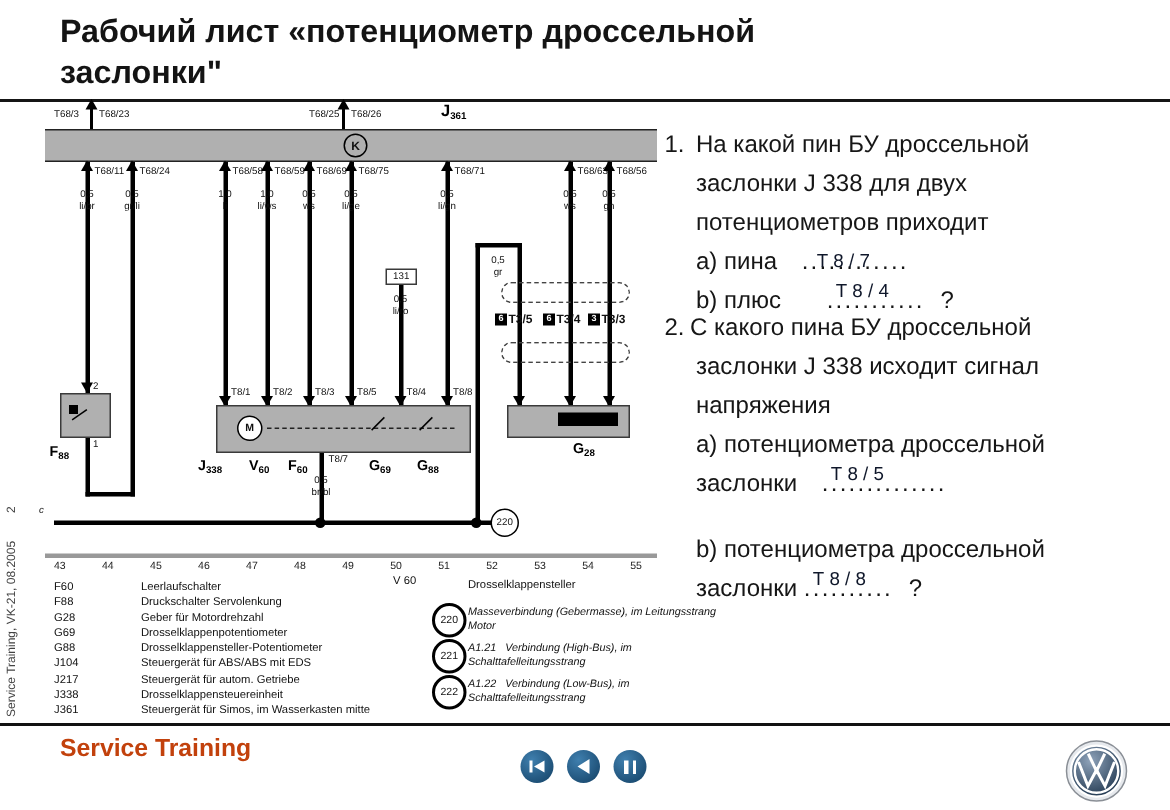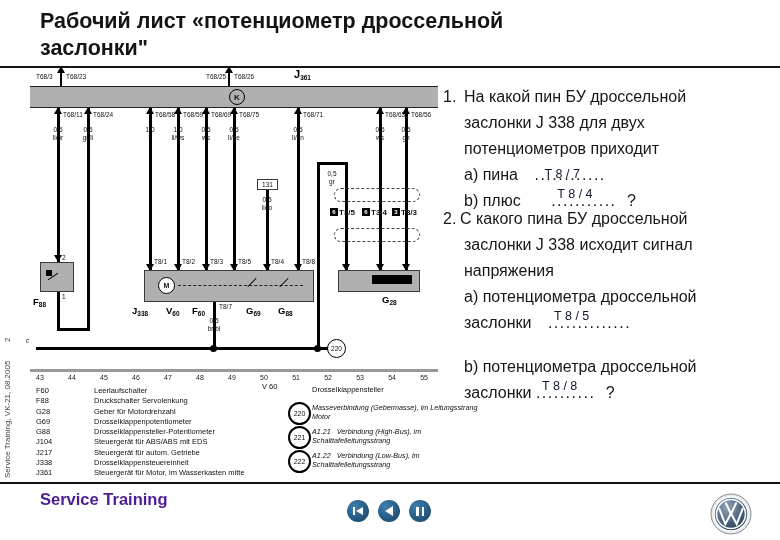--- a/index.html
+++ b/index.html
@@ -49,21 +49,21 @@
   .blank{position:relative;display:inline-block;margin-left:12px;}
   .dots{letter-spacing:1.5px;}
   .ans{position:absolute;left:6px;bottom:7px;font-size:12.5px;white-space:nowrap;color:#0f172a;}
   .blank.low .ans{bottom:1px;left:10px;}
   .qmark{margin-left:6px;}
   
   .vtext{position:absolute;writing-mode:vertical-rl;transform:rotate(180deg);
          font-size:8px;color:#444;white-space:nowrap;}
   
   .hr-footer{position:absolute;left:0;top:482px;width:780px;height:2px;background:#111;}
-  .brand{position:absolute;left:40px;top:490px;font-size:16.5px;font-weight:bold;color:#4c1d95;text-align:center;}
+  .brand{position:absolute;left:40px;top:490px;font-size:16.5px;font-weight:bold;color:#c2410c;text-align:center;}
   .navbtn{position:absolute;top:500px;width:22px;height:22px;border-radius:50%;
           background:radial-gradient(circle at 35% 30%, #3f7fae, #123f63);display:flex;
           align-items:center;justify-content:center;cursor:pointer;}
   .tri-l{width:0;height:0;border-top:5px solid transparent;border-bottom:5px solid transparent;
          border-right:8px solid #fff;}
   .vbar{width:2.5px;height:9px;background:#fff;}
 </style>
 </head>
 <body>
 
@@ -258,21 +258,21 @@
 
   <div class="legend">
     <div><span class="code">F60</span><span>Leerlaufschalter</span></div>
     <div><span class="code">F88</span><span>Druckschalter Servolenkung</span></div>
     <div><span class="code">G28</span><span>Geber für Motordrehzahl</span></div>
     <div><span class="code">G69</span><span>Drosselklappenpotentiometer</span></div>
     <div><span class="code">G88</span><span>Drosselklappensteller-Potentiometer</span></div>
     <div><span class="code">J104</span><span>Steuergerät für ABS/ABS mit EDS</span></div>
     <div><span class="code">J217</span><span>Steuergerät für autom. Getriebe</span></div>
     <div><span class="code">J338</span><span>Drosselklappensteuereinheit</span></div>
-    <div><span class="code">J361</span><span>Steuergerät für Motor, im Wasserkasten mitte</span></div>
+    <div><span class="code">J361</span><span>Steuergerät für Simos, im Wasserkasten mitte</span></div>
   </div>
   <div class="small-lbl" style="left:262px;top:382px;">V 60</div>
   <div class="small-lbl" style="left:312px;top:385px;">Drosselklappensteller</div>
 
   <div class="circ" style="left:288px;top:402px;width:19px;height:19px;font-size:7px;border-width:2px;">220</div>
   <div class="conn-desc" style="left:312px;top:404px;">Masseverbindung (Gebermasse), im Leitungsstrang Motor</div>
   <div class="circ" style="left:288px;top:426px;width:19px;height:19px;font-size:7px;border-width:2px;">221</div>
   <div class="conn-desc" style="left:312px;top:428px;">A1.21&nbsp;&nbsp;&nbsp;Verbindung (High-Bus), im Schalttafelleitungsstrang</div>
   <div class="circ" style="left:288px;top:450px;width:19px;height:19px;font-size:7px;border-width:2px;">222</div>
   <div class="conn-desc" style="left:312px;top:452px;">A1.22&nbsp;&nbsp;&nbsp;Verbindung (Low-Bus), im Schalttafelleitungsstrang</div>

